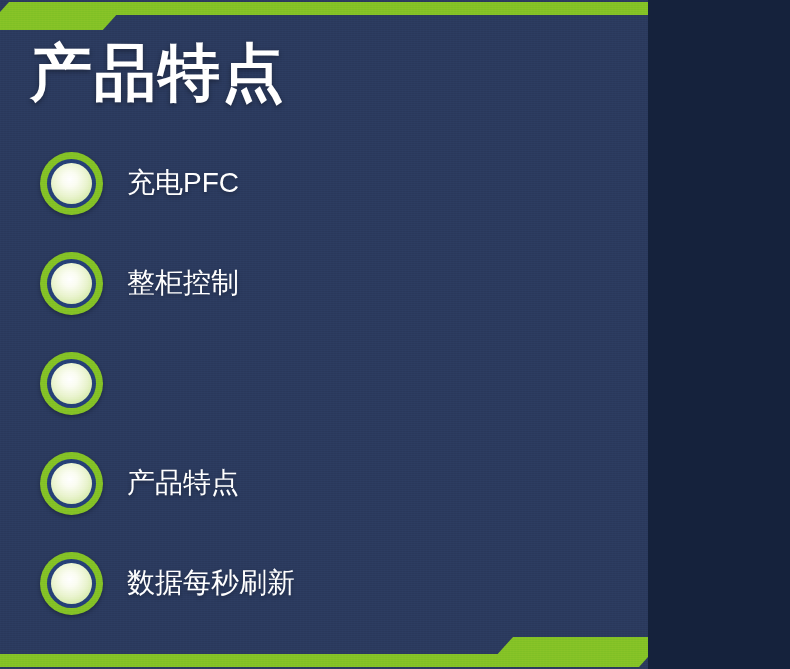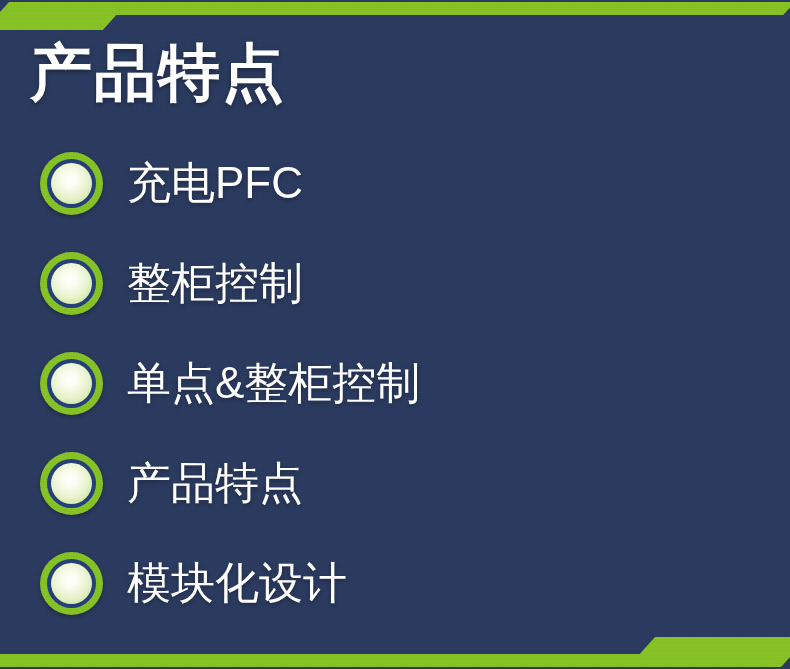--- a/index.html
+++ b/index.html
@@ -2,21 +2,21 @@
 <html><head>
 <meta charset="utf-8">
 <style>
   html, body {
     margin: 0;
     padding: 0;
     background: #15223c;
   }
   #poster {
     position: relative;
-    width: 790px;
+    width: 648px;
     height: 669px;
     overflow: hidden;
     font-family: "Liberation Sans", "DejaVu Sans", sans-serif;
     background:
       radial-gradient(ellipse 105% 95% at 50% 42%,
         #30559e 0%,
         #2c4d94 28%,
         #284485 52%,
         #26396c 76%,
         #2a3757 92%,
@@ -121,21 +121,21 @@
     background: radial-gradient(circle at 46% 40%,
         #ffffff 0%,
         #fbfdf2 22%,
         #eaf4cf 52%,
         #d4e9a8 78%,
         #c3e08c 100%);
   }
 
   .feature-label {
     margin-left: 24px;
-    font-size: 44px;
+    font-size: 28px;
     line-height: 1;
     color: #ffffff;
     font-weight: normal;
     white-space: nowrap;
     text-shadow: 0 2px 4px rgba(0,0,0,.3);
   }
 </style>
 </head>
 <body>
 
@@ -163,34 +163,33 @@
           <span class="core"></span>
         </span>
         <span class="feature-label">整柜控制</span>
       </div>
       <div class="feature col-right"></div>
       <div class="feature">
         <span class="bullet">
           <span class="gap"></span>
           <span class="core"></span>
         </span>
-        <span class="feature-label">单点&amp;整柜控制</span>
       </div>
       <div class="feature col-right"></div>
       <div class="feature">
         <span class="bullet">
           <span class="gap"></span>
           <span class="core"></span>
         </span>
         <span class="feature-label">产品特点</span>
       </div>
       <div class="feature col-right"></div>
       <div class="feature">
         <span class="bullet">
           <span class="gap"></span>
           <span class="core"></span>
         </span>
-        <span class="feature-label">模块化设计</span>
+        <span class="feature-label">数据每秒刷新</span>
       </div>
       <div class="feature col-right"></div>
     </div>
 
 </div>
 
 </body></html>

